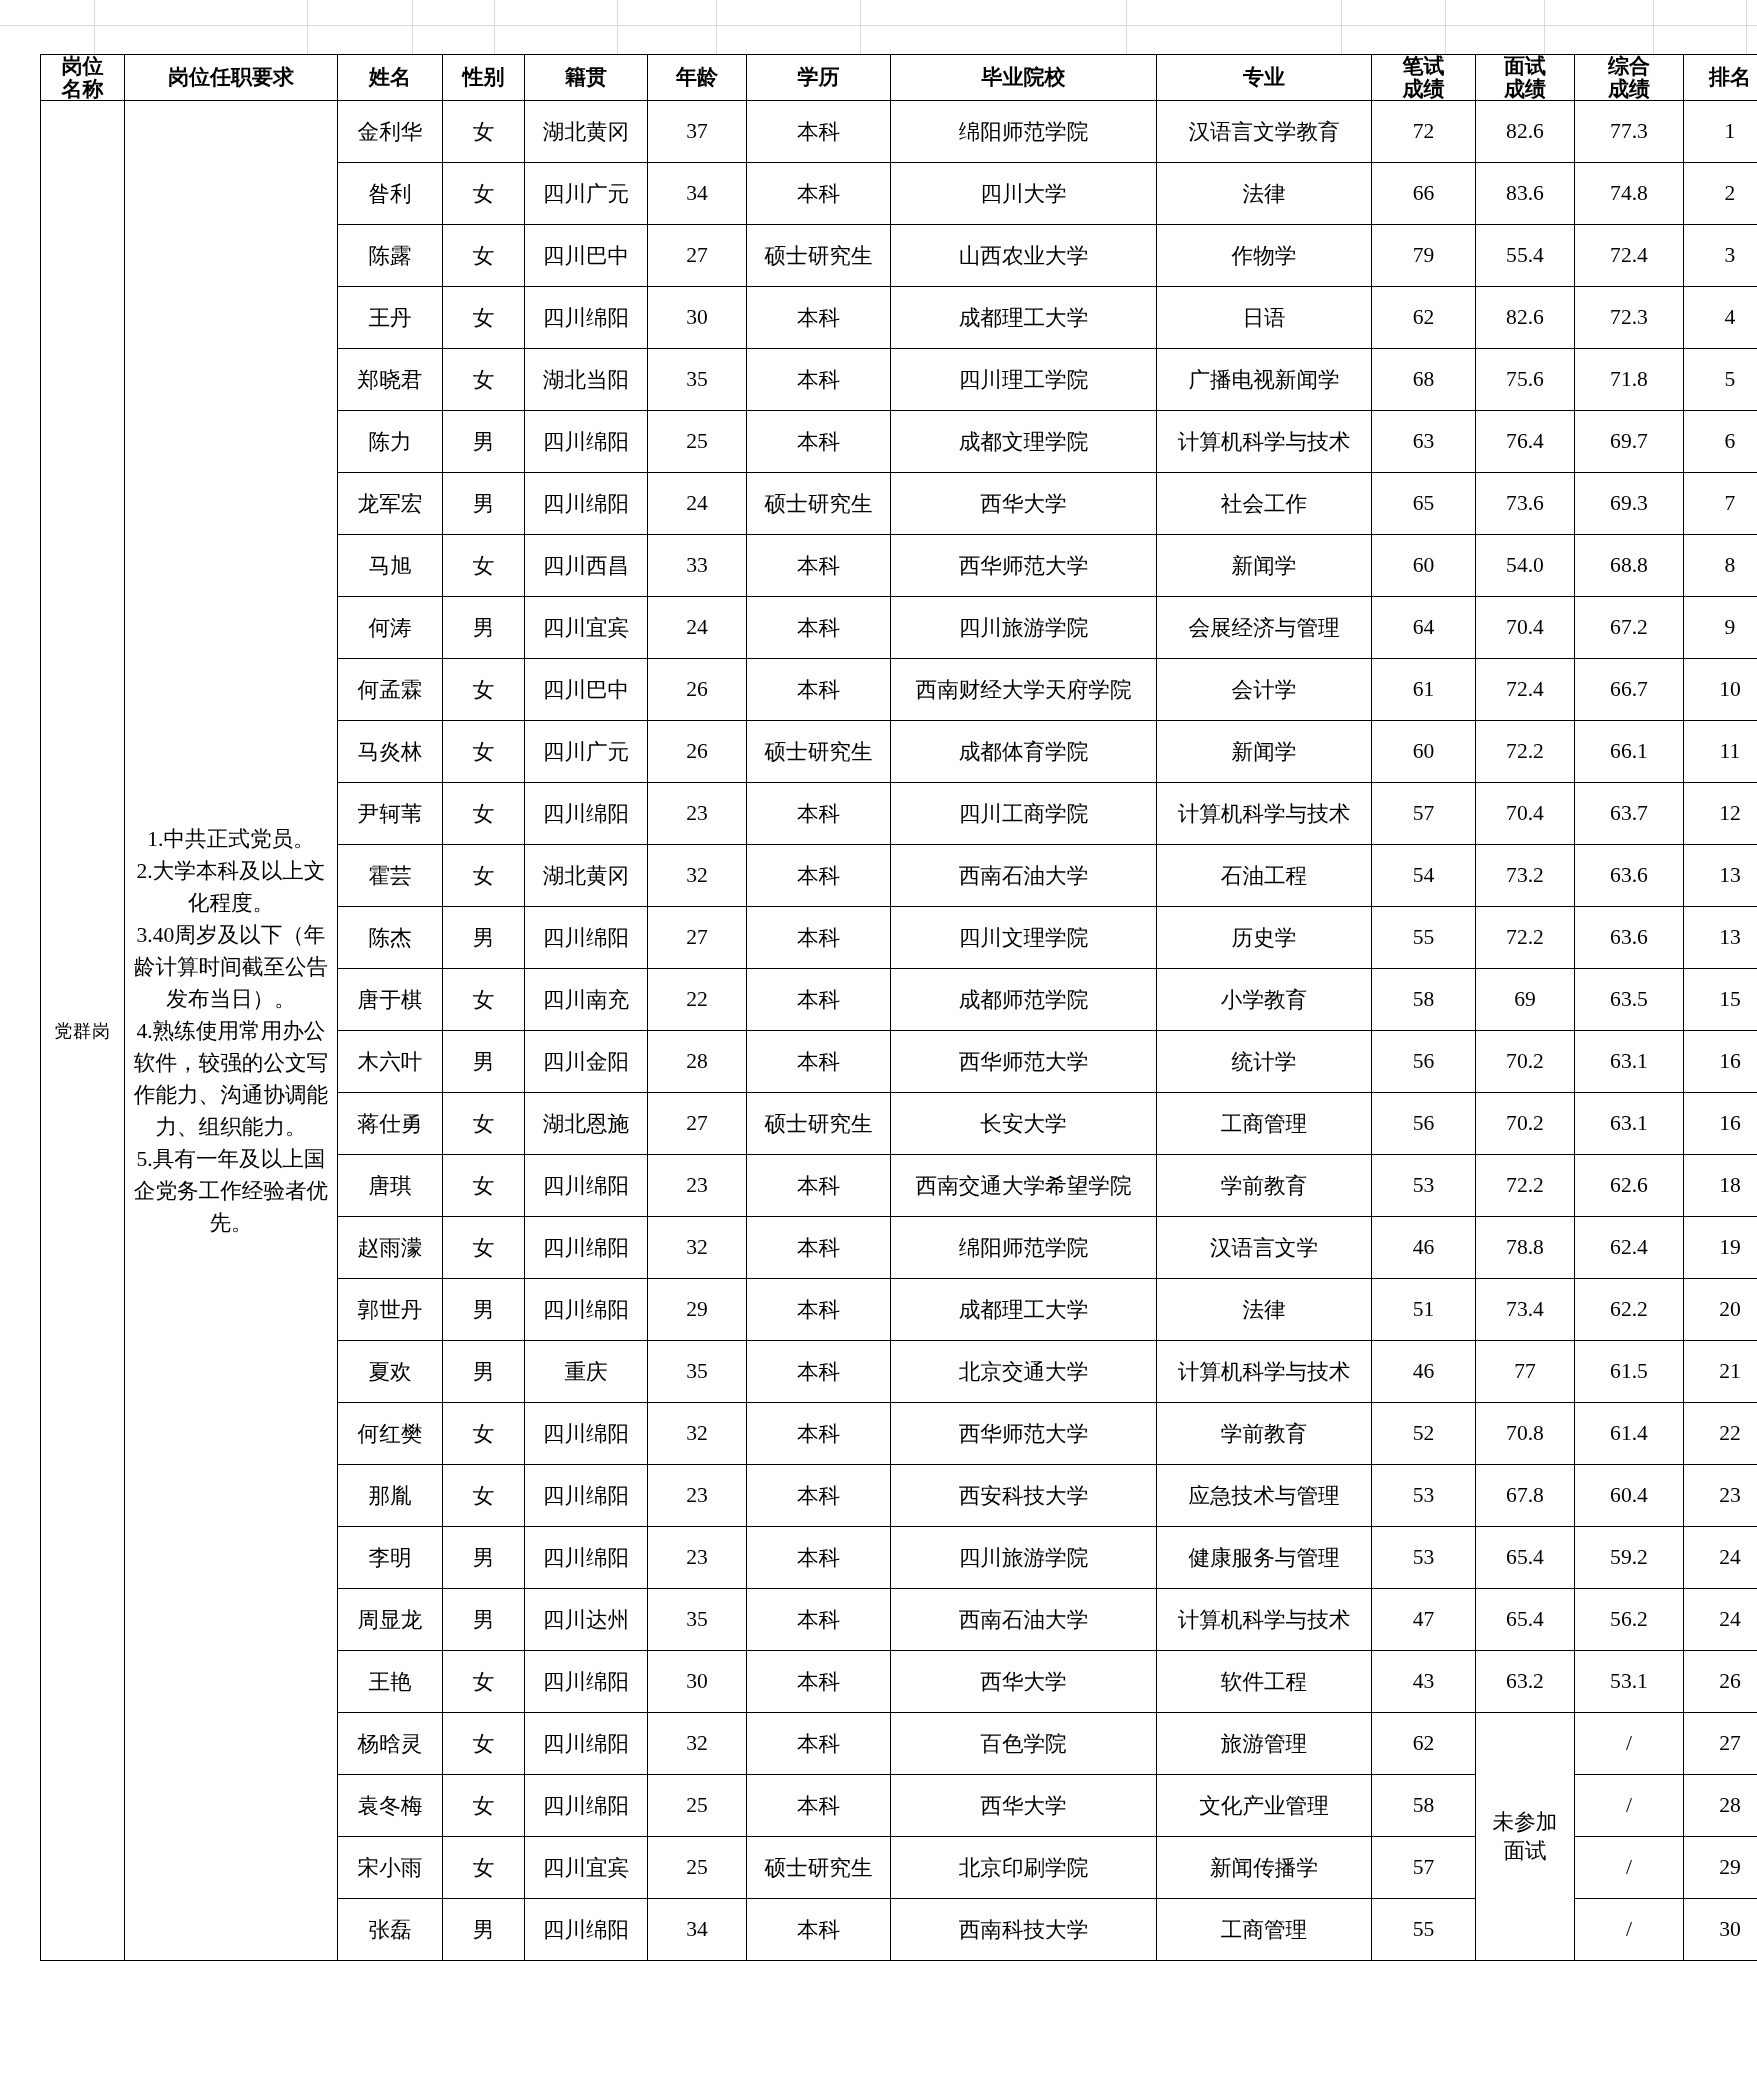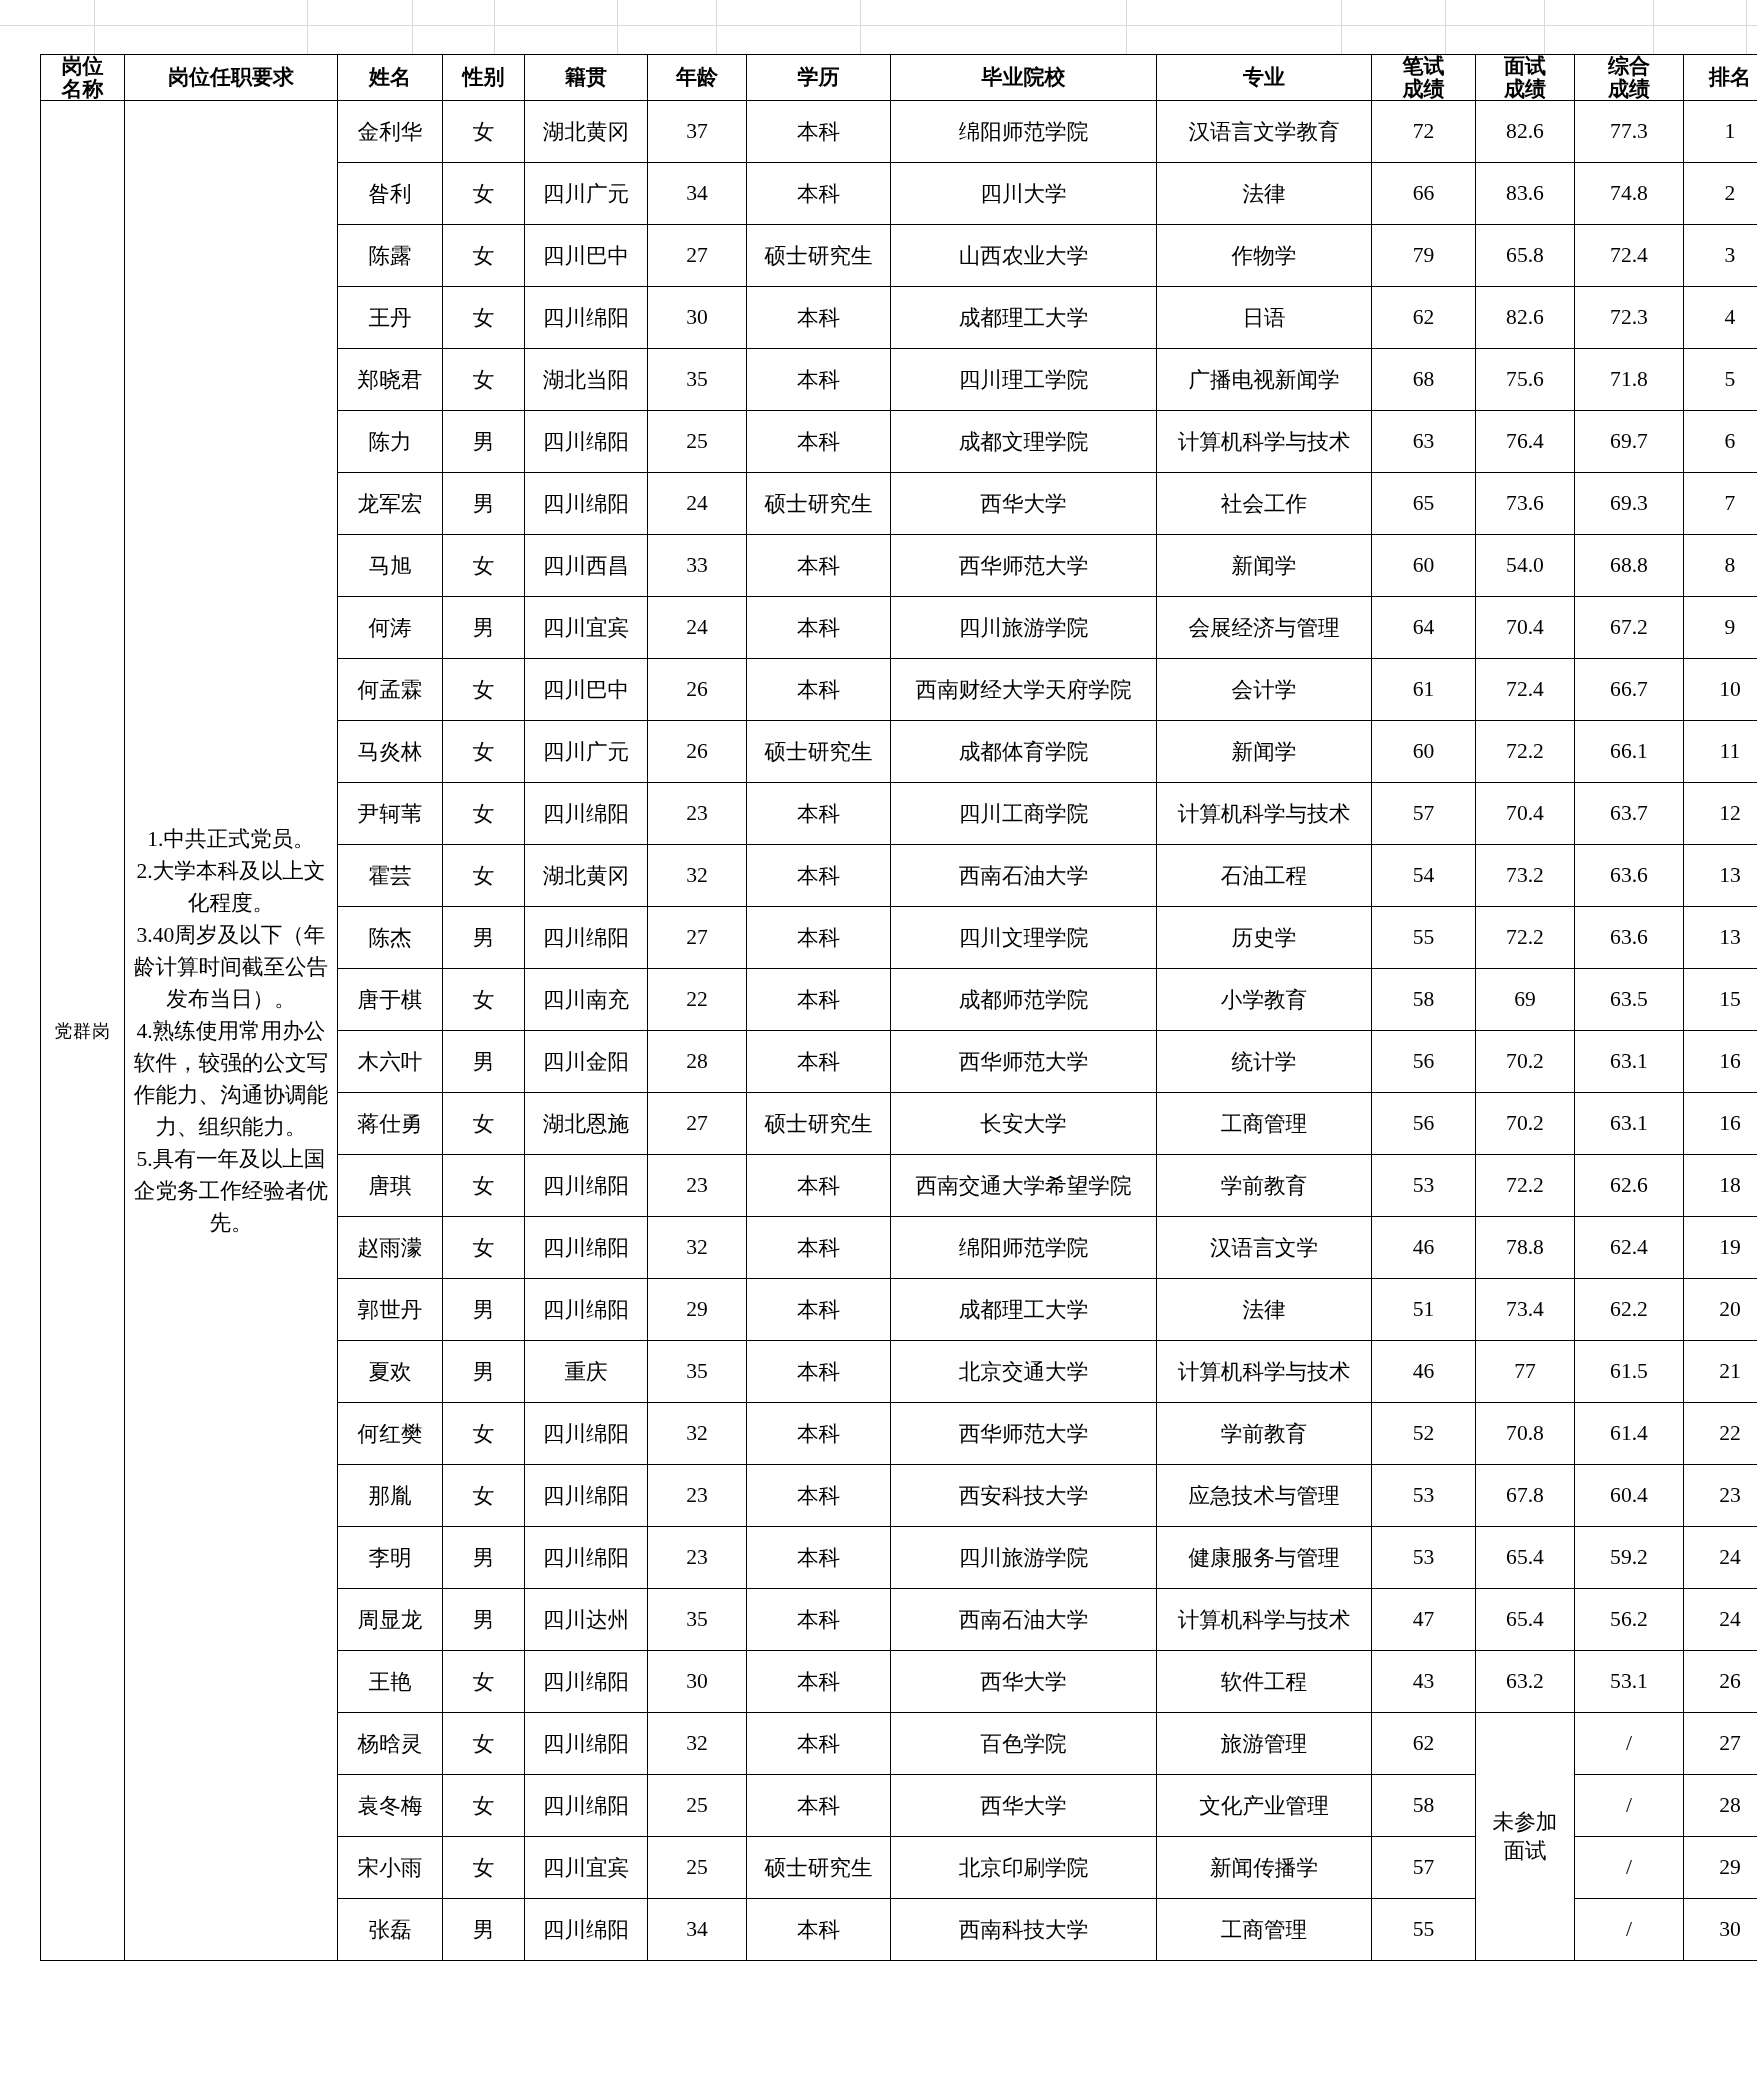--- a/index.html
+++ b/index.html
@@ -158,21 +158,21 @@
       </tr>
       <tr>
         <td>陈露</td>
         <td>女</td>
         <td>四川巴中</td>
         <td>27</td>
         <td>硕士研究生</td>
         <td>山西农业大学</td>
         <td>作物学</td>
         <td>79</td>
-        <td>65.8</td>
+        <td>55.4</td>
         <td>72.4</td>
         <td>3</td>
       </tr>
       <tr>
         <td>王丹</td>
         <td>女</td>
         <td>四川绵阳</td>
         <td>30</td>
         <td>本科</td>
         <td>成都理工大学</td>

